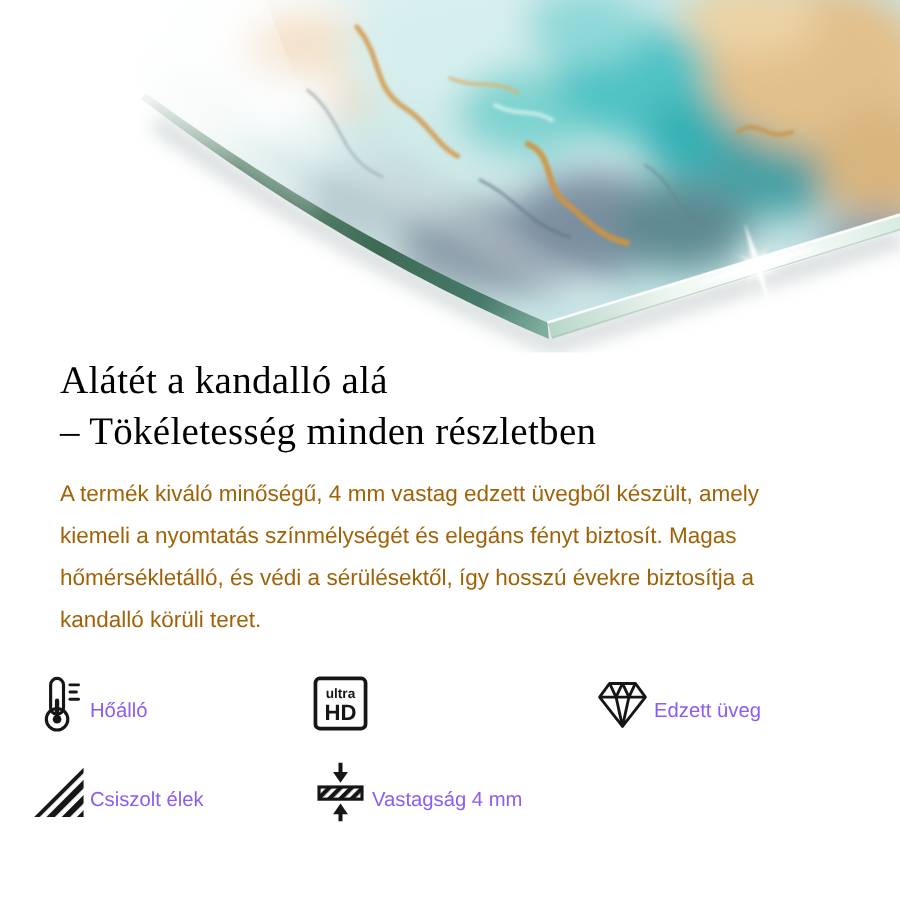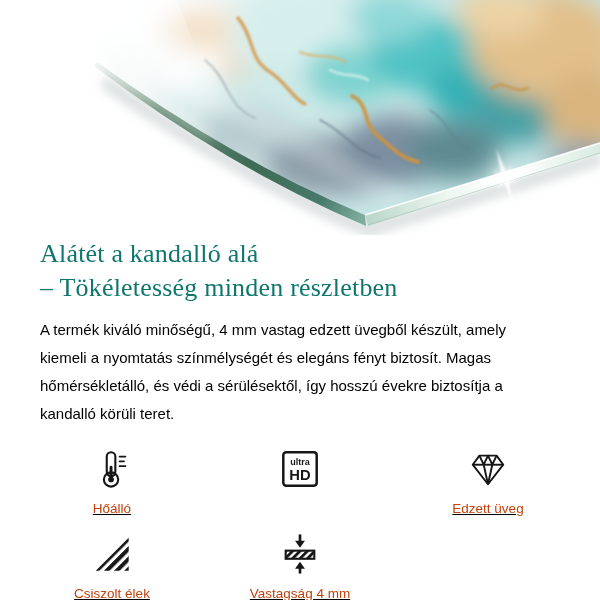--- a/index.html
+++ b/index.html
@@ -9,45 +9,45 @@
     font-family:"Liberation Sans", sans-serif;
     -webkit-font-smoothing:antialiased;
   }
   .hero{position:absolute;top:0;left:0;width:600px;height:235px;}
   .content{position:absolute;top:235px;left:0;width:600px;box-sizing:border-box;padding:0 40px;}
   h1.page-title{
     margin:2px 0 0;
     font-family:"Liberation Serif", serif;
     font-weight:400;
     font-size:26px;line-height:34px;
-    color:#0f766e;
+    color:#000000;
     white-space:pre-line;
     letter-spacing:.2px;
   }
   p.description{
     margin:11px 0 0;
     width:504px;
     font-size:15px;line-height:28px;
-    color:#000000;
+    color:#a16207;
   }
   .features{
     margin:19px 0 0 -22px;
     width:564px;
     display:grid;
     grid-template-columns:repeat(3,1fr);
     row-gap:15px;
   }
   .feature{
-    display:flex;flex-direction:column;align-items:center;text-decoration:underline;
+    display:flex;align-items:center;
   }
   .feature .icon-box{height:44px;display:flex;align-items:center;justify-content:center;}
   .feature .label{
     margin-top:9px;
     font-size:13.5px;line-height:17px;
-    color:#c2410c;
+    color:#8b5cf6;
     text-align:center;
   }
   .icn{display:block;}
 </style>
 </head>
 <body>
 
 <div class="hero">
   <svg width="600" height="235" viewBox="0 0 600 235">
     <defs>

